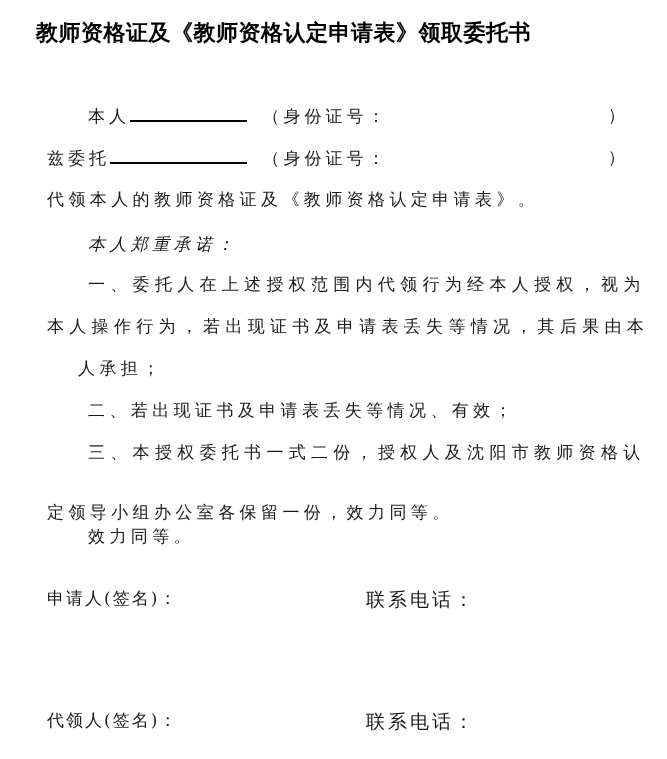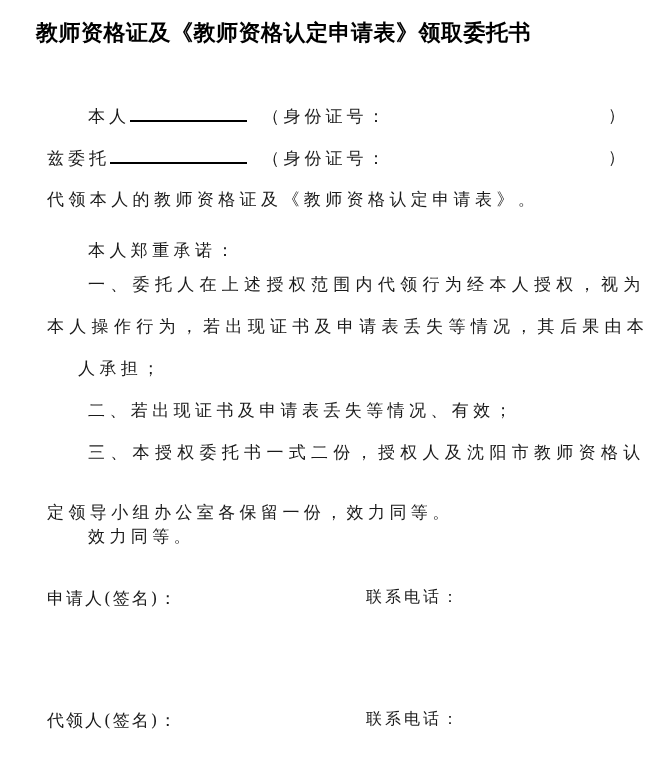--- a/index.html
+++ b/index.html
@@ -4,21 +4,21 @@
 <style>
   html, body { margin: 0; padding: 0; background: #ffffff; }
   body { width: 667px; height: 759px; position: relative; overflow: hidden;
          font-family: "DejaVu Serif", "Liberation Serif", serif; color: #1a1a1a; }
   .title { position: absolute; top: 18px; left: 0; width: 567px; text-align: center;
            font-family: "DejaVu Sans", "Liberation Sans", sans-serif; font-weight: bold;
            font-size: 22px; letter-spacing: 0.5px; color: #000; }
   .line { position: absolute; left: 47px; font-size: 17px; letter-spacing: 4.4px; white-space: nowrap; text-align: center; }
   .blank { display: inline-block; border-bottom: 2px solid #000; height: 16px; vertical-align: baseline; }
   .paren-close { position: absolute; left: 608px; font-size: 17px; }
-  .sig-right { position: absolute; left: 366px; font-size: 16px; letter-spacing: 3px; }
+  .sig-right { position: absolute; left: 366px; font-size: 19px; letter-spacing: 3px; }
 </style>
 </head>
 <body>
 
 <div>
 
   <div class="title">教师资格证及《教师资格认定申请表》领取委托书</div>
 
   <div class="line" style="top:104px; left:88px; letter-spacing:4px;">
     <span>本人</span><span class="blank" style="width:117px;"></span>
@@ -29,21 +29,21 @@
 
   <div class="line" style="top:146px; letter-spacing:4px;">
     <span>兹委托</span><span class="blank" style="width:137px;"></span>
     <span style="margin-left:6px;">（身份证号：</span>
   </div>
   <div class="paren-close" style="top:146px;">）</div>
   <div style="position:absolute; top:146px; left:370px; width:230px; height:22px;"></div>
 
   <div class="line" style="top:188px;">代领本人的教师资格证及《教师资格认定申请表》。</div>
 
-  <div class="line" style="top:239px; left:88px;">本人郑重承诺：</div>
+  <div class="line" style="top:233px; left:88px;font-style:italic;">本人郑重承诺：</div>
 
   <div class="line" style="top:273px; left:88px; letter-spacing:5.3px;">一、委托人在上述授权范围内代领行为经本人授权，视为</div>
   <div class="line" style="top:315px; letter-spacing:5.3px;">本人操作行为，若出现证书及申请表丢失等情况，其后果由本</div>
   <div class="line" style="top:357px;margin-left:31px;">人承担；</div>
 
   <div class="line" style="top:399px; left:88px;">二、若出现证书及申请表丢失等情况、有效；</div>
 
   <div class="line" style="top:441px; left:88px; letter-spacing:5.3px;">三、本授权委托书一式二份，授权人及沈阳市教师资格认</div>
   <div class="line" style="top:501px;">定领导小组办公室各保留一份，效力同等。</div>
 

